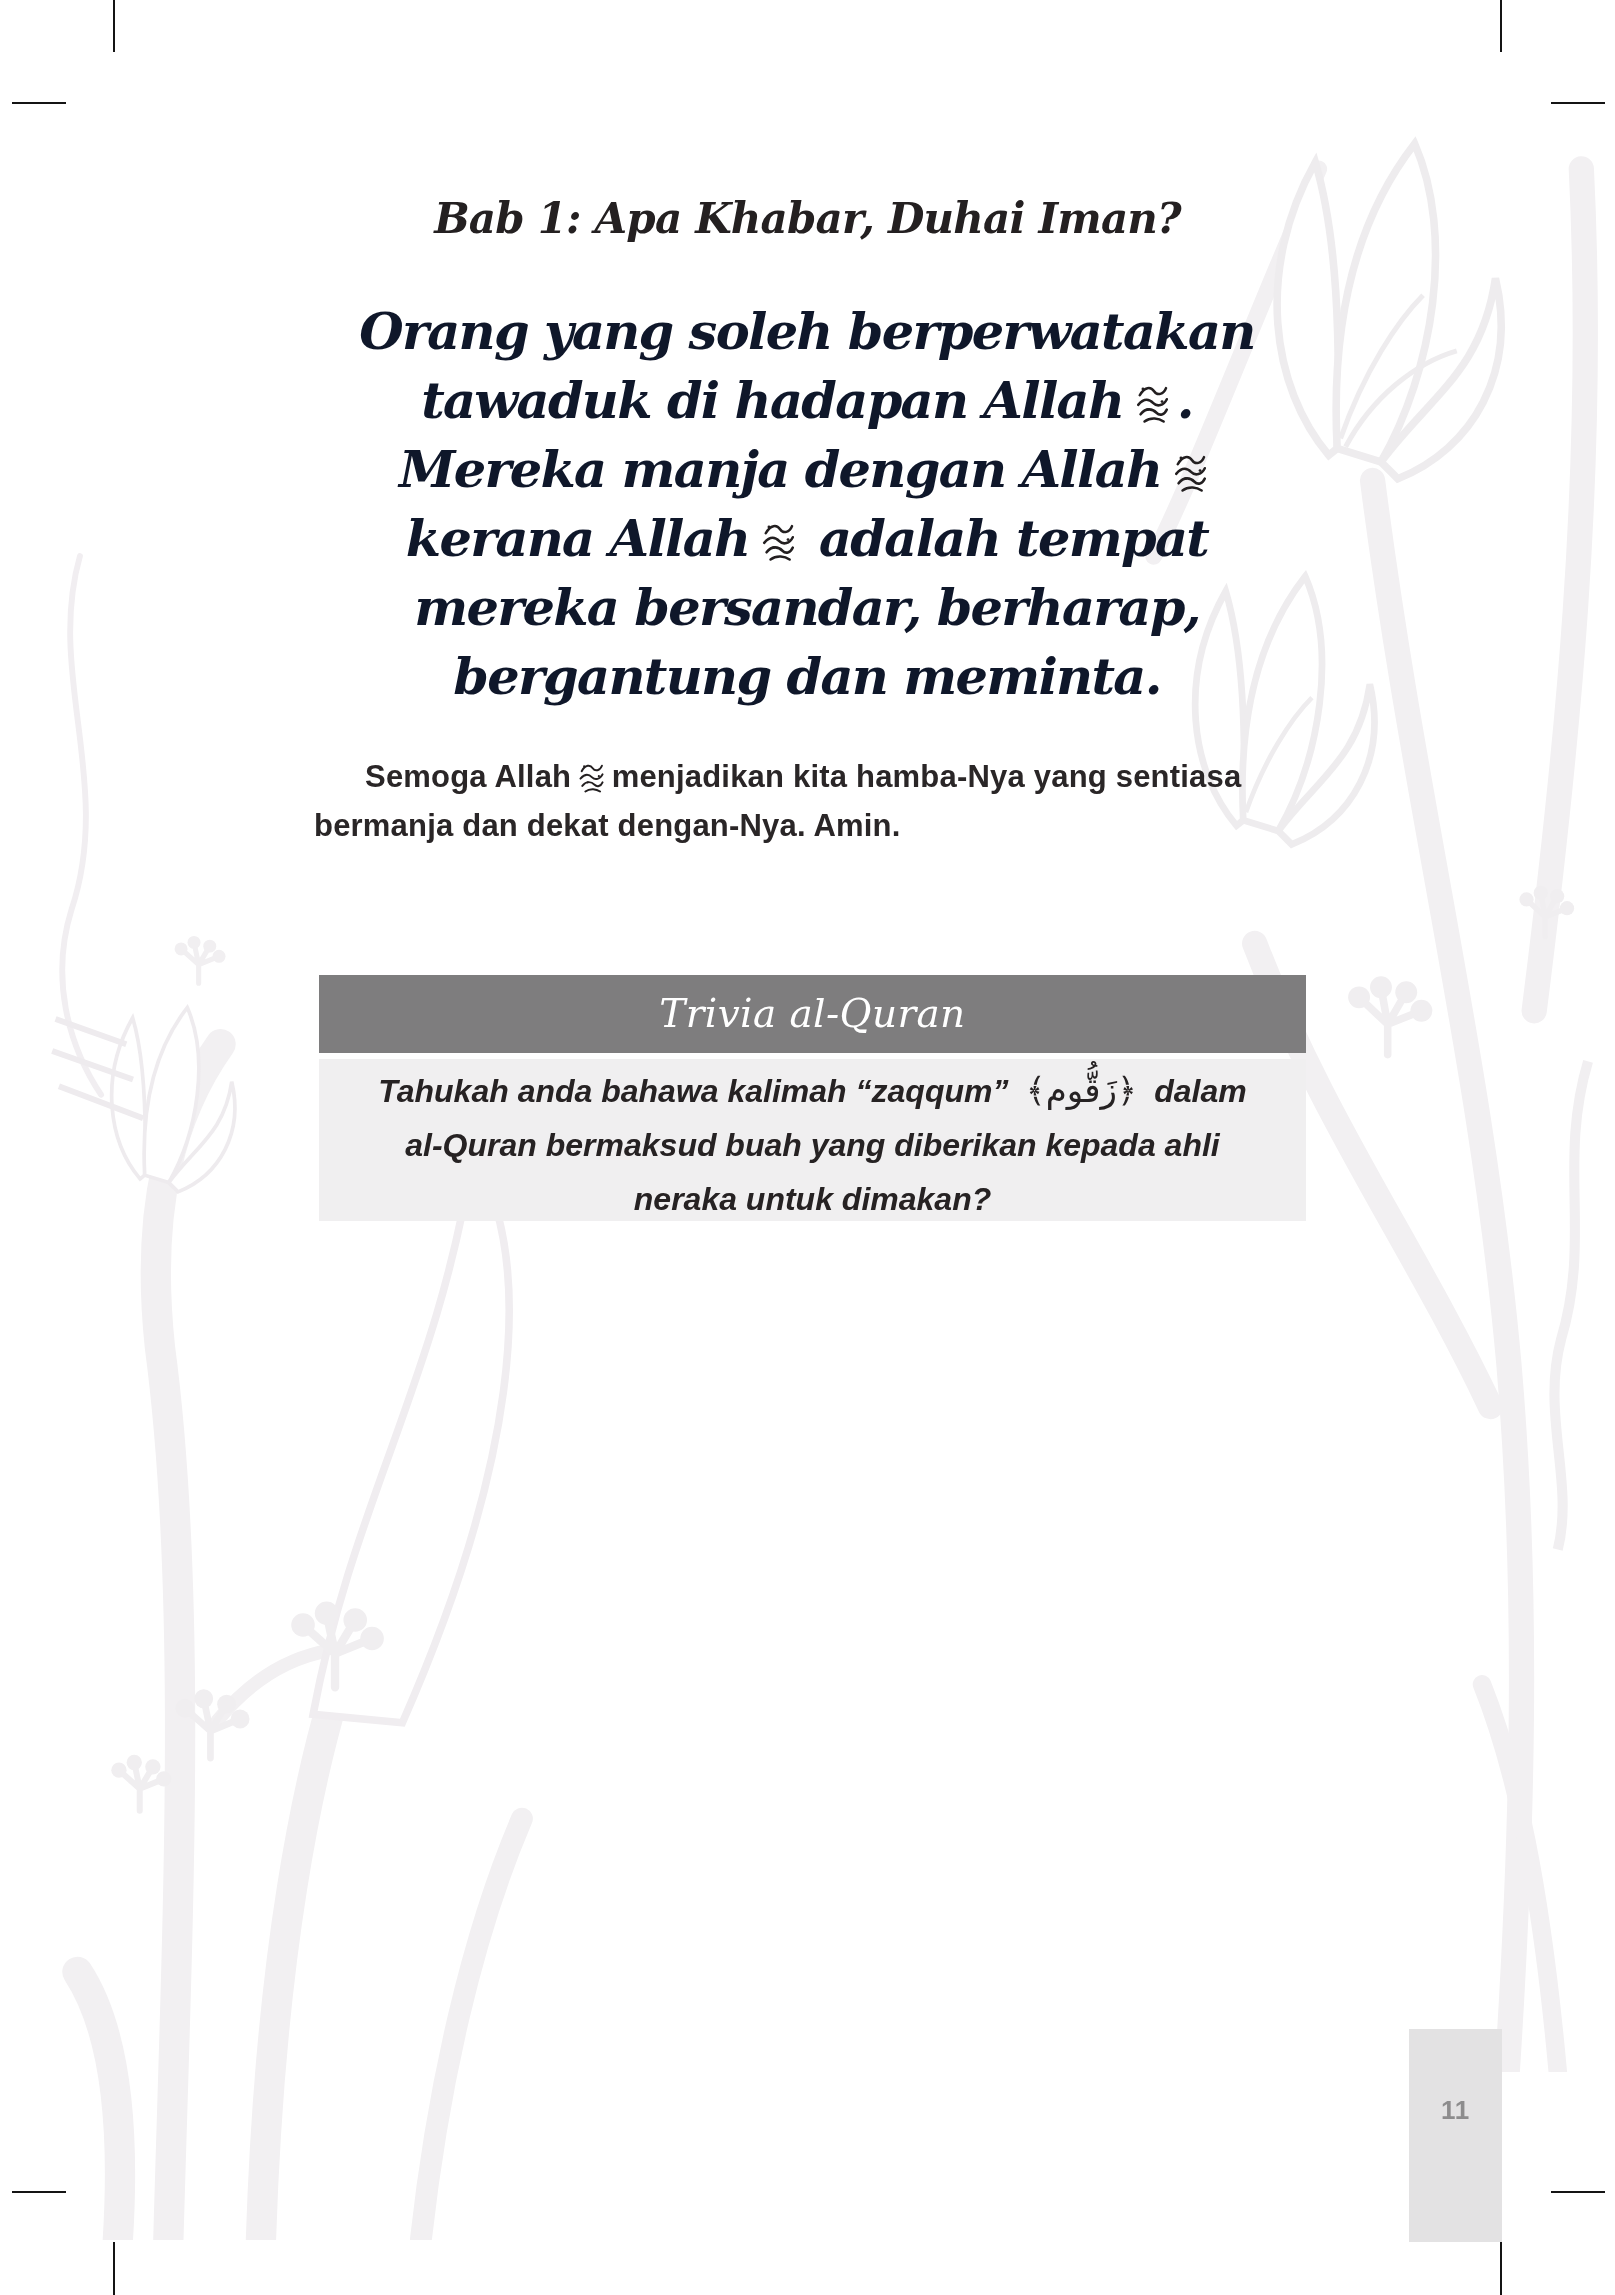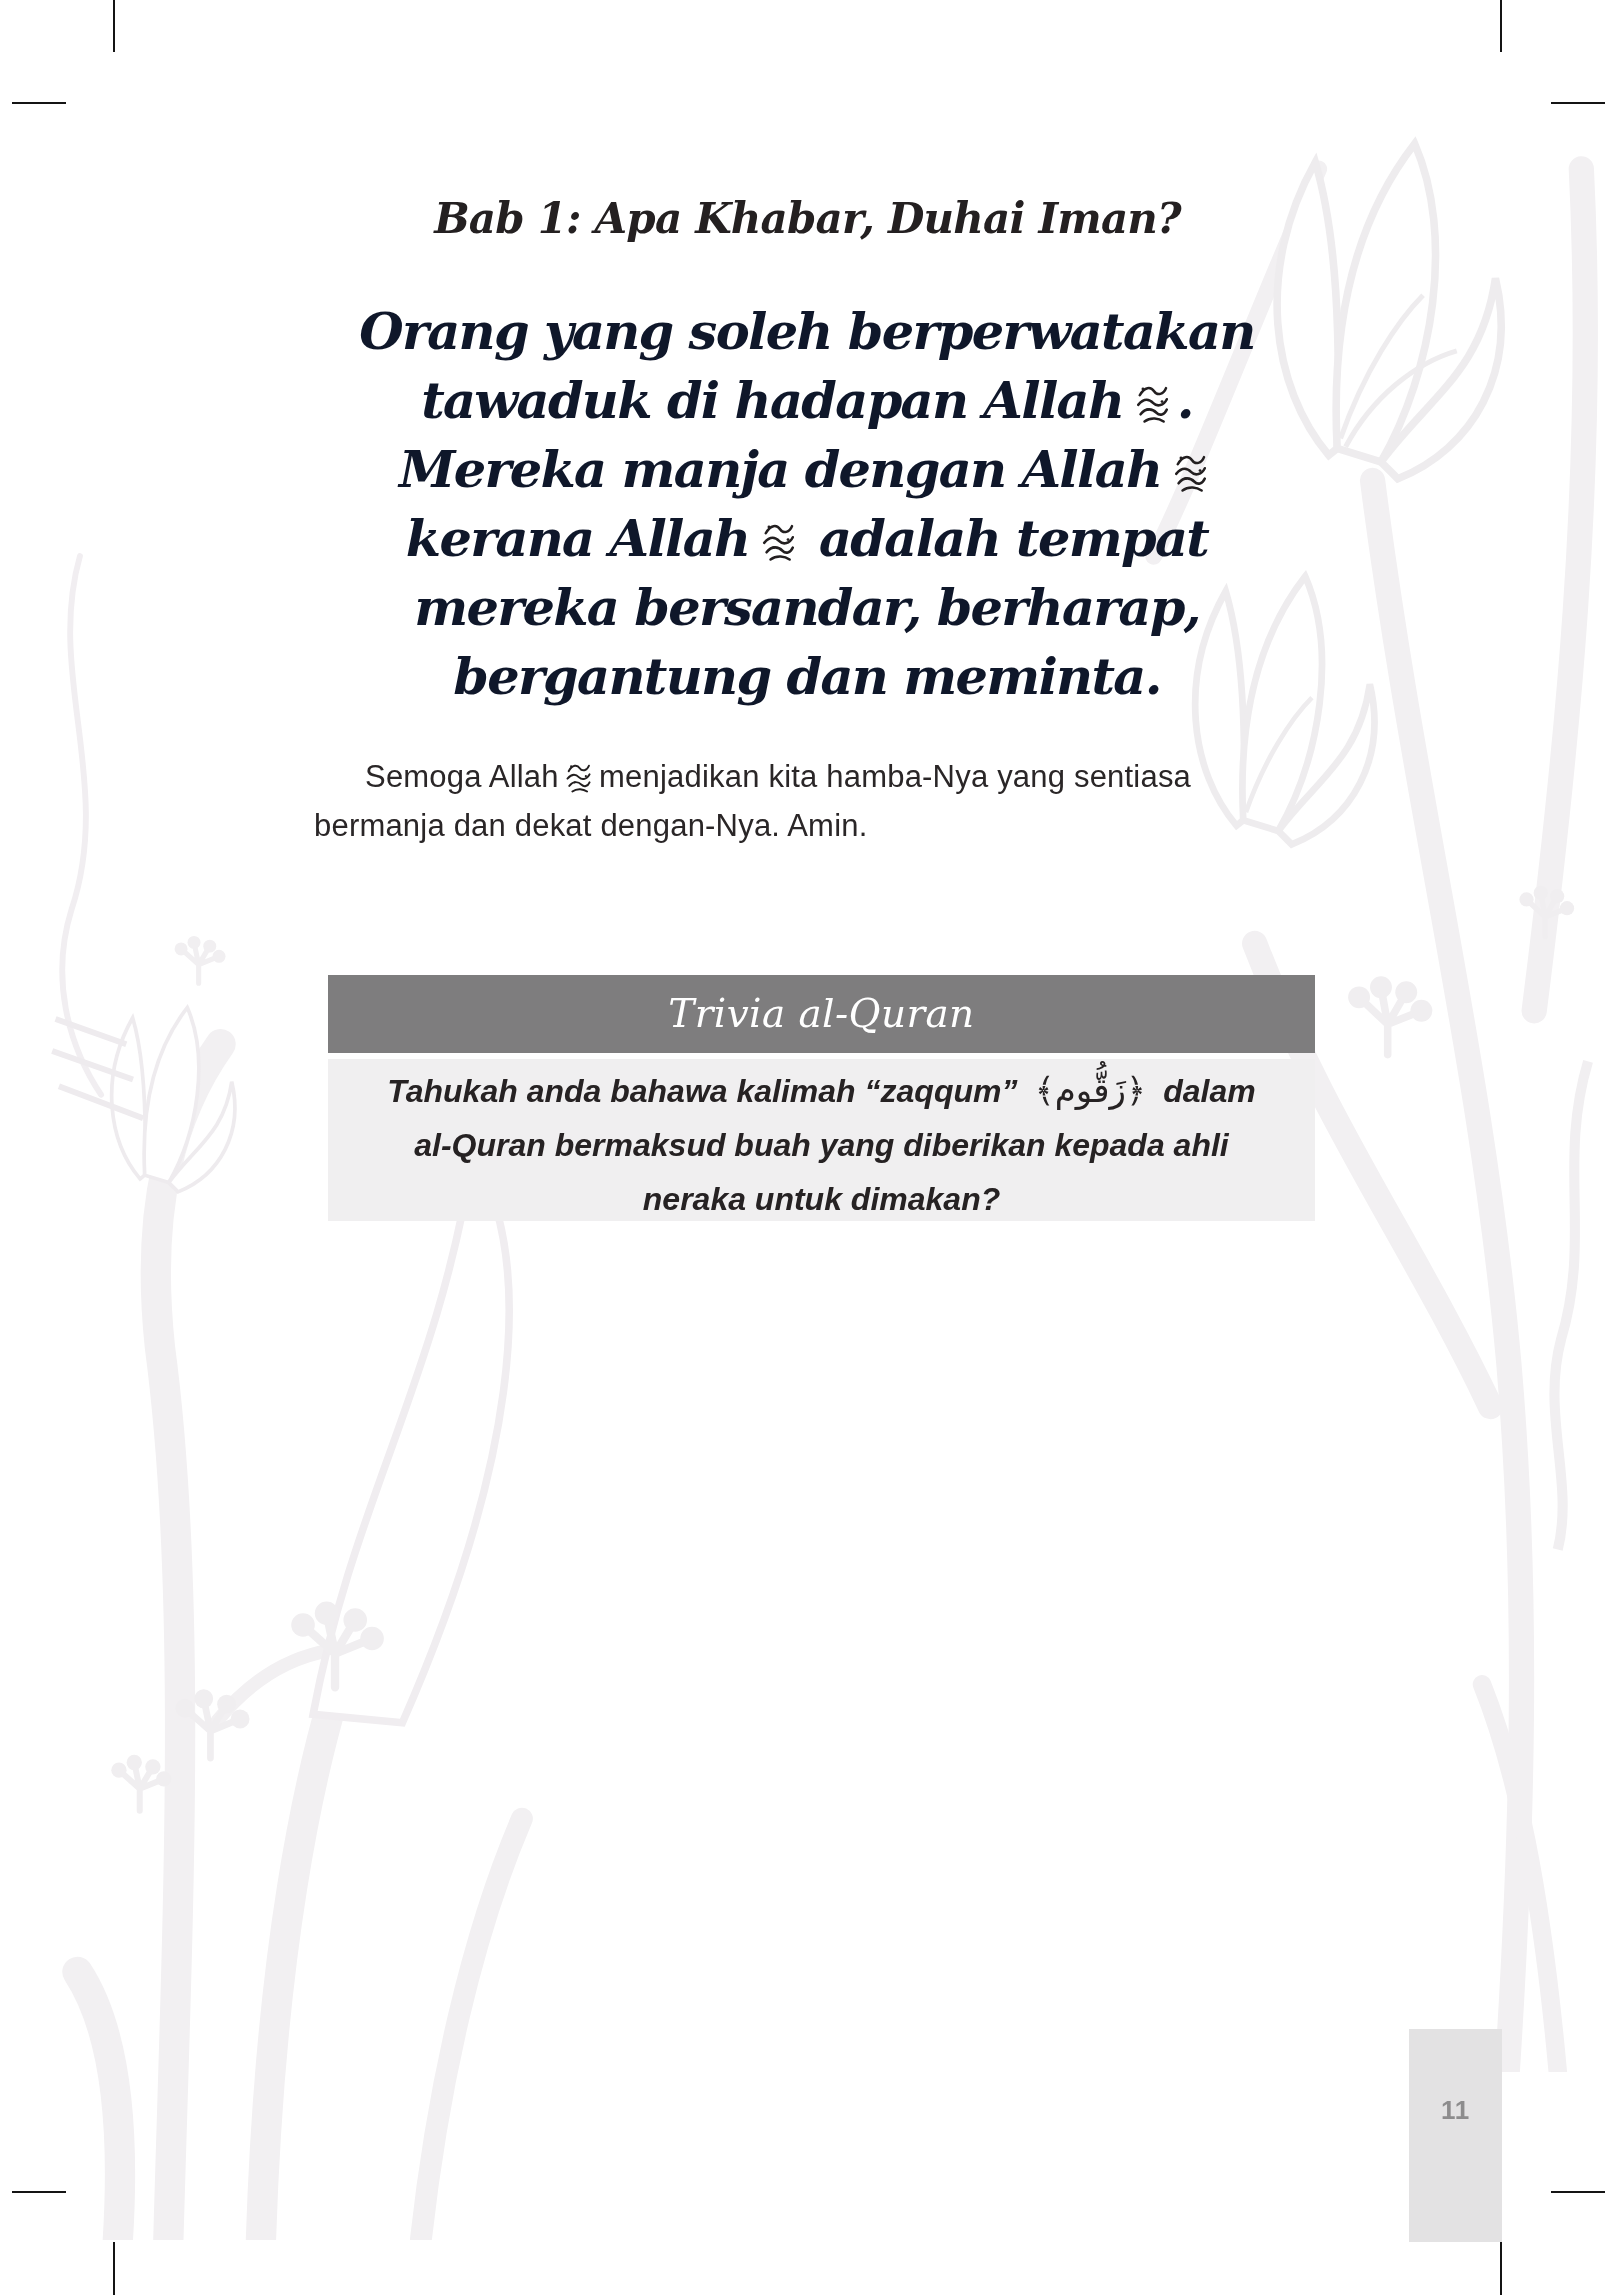--- a/index.html
+++ b/index.html
@@ -31,26 +31,26 @@
   .quote{
     position:absolute;left:-51px;top:297px;width:1088px;text-align:center;
     font-family:"DejaVu Serif",serif;font-style:italic;font-weight:bold;
     font-size:51px;letter-spacing:-1.7px;color:#0f172a;
   }
   .quote .q-line{height:69px;line-height:69px;white-space:nowrap;}
   .swt{display:inline-block;width:35px;height:42px;vertical-align:-6.7px;margin:0 6.7px 0 11.8px;}
   .swt.small{width:27px;height:34px;vertical-align:-8.4px;margin:0 6.7px;}
   .intro{
     position:absolute;left:0;top:752px;width:987px;
-    font-size:31px;line-height:49px;color:#2a2627;letter-spacing:0.2px;
+    font-size:31px;line-height:49px;color:#2a2627;letter-spacing:0.2px;font-weight:bold;
   }
   .intro .i-line1{text-indent:0;padding-left:51px;white-space:nowrap;}
   .intro .i-line2{white-space:nowrap;}
   
-  .trivia{position:absolute;left:14px;top:975px;width:987px;}
+  .trivia{position:absolute;left:5px;top:975px;width:987px;}
   .trivia-header{
     height:78px;line-height:78px;background:#7e7d7e;text-align:center;
     font-family:"DejaVu Serif",serif;font-style:italic;font-size:39px;color:#ffffff;
     letter-spacing:0.4px;
   }
   .trivia-body{
     margin-top:5.9px;background:#f0eff0;height:158px;padding-top:4px;text-align:center;
     font-style:italic;font-weight:bold;font-size:32px;line-height:54px;color:#262223;
   }
   .arabic{

